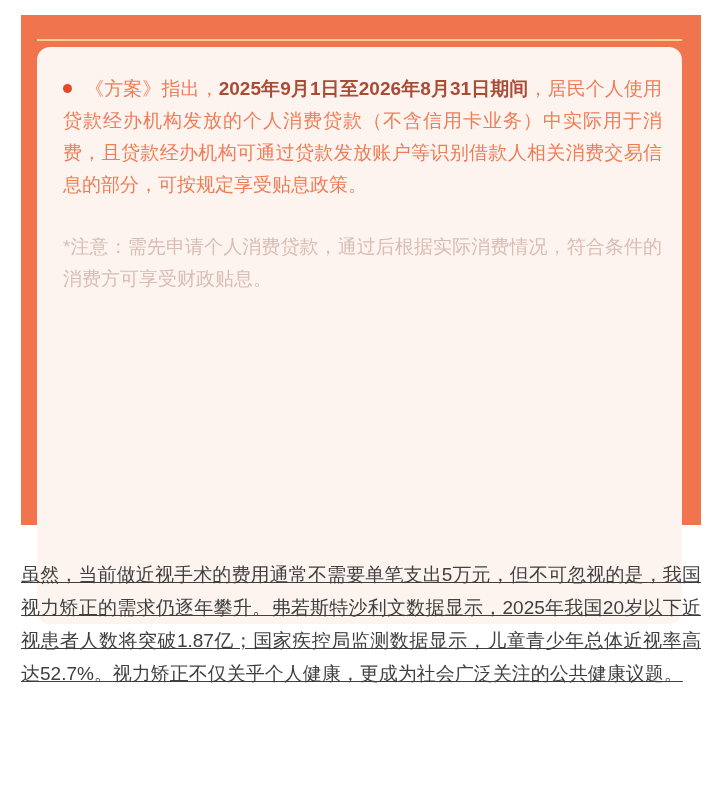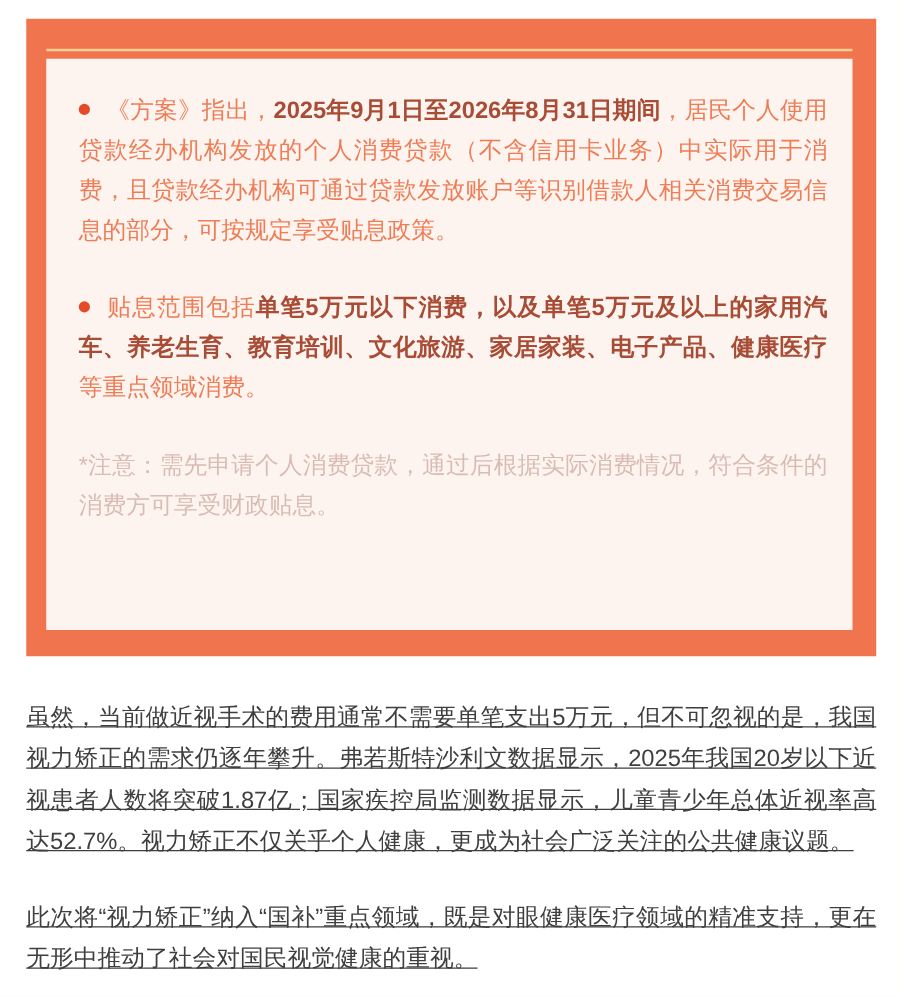--- a/index.html
+++ b/index.html
@@ -23,24 +23,25 @@
     background: var(--card-bg, #F0744E);
     padding: 24px 19px 20px 16px;
   }
   .card-divider {
     height: 2px;
     background: var(--card-divider, #FBD093);
     margin-bottom: 6px;
   }
   .card-inner {
     box-sizing: border-box;
-    height: 457px;
+    height: 577px;
     background: var(--card-inner-bg, #FDF4F0);
     padding: 26px 20px 14px 26px;
     overflow: hidden;
+    border-radius: 13px;
   }
   .bullet-item {
     margin: 0 0 30px 0;
     font-size: 19px;
     line-height: 32px;
     text-align: justify;
     color: var(--card-text, #EE7D56);
   }
   .bullet-item strong {
     font-weight: 700;
@@ -79,26 +80,24 @@
 <body>
 
 <div class="page">
 
   <section class="policy-card">
     <div class="card-divider"></div>
     <div class="card-inner">
 
       <p class="bullet-item"><span class="bullet-dot"></span><span><span>《方案》指出，</span><strong>2025年9月1日至2026年8月31日期间</strong><span>，居民个人使用贷款经办机构发放的个人消费贷款（不含信用卡业务）中实际用于消费，且贷款经办机构可通过贷款发放账户等识别借款人相关消费交易信息的部分，可按规定享受贴息政策。</span></span></p>
 
-      <p class="bullet-item"><span class="bullet-dot"></span><span><span>贴息范围包括</span><strong>单笔5万元以下消费，以及单笔5万元及以上的家用汽车、养老生育、教育培训、文化旅游、家居家装、电子产品、健康医疗</strong><span>等重点领域消费。</span></span></p>
 
 
       <p class="card-note">*注意：需先申请个人消费贷款，通过后根据实际消费情况，符合条件的消费方可享受财政贴息。</p>
 
     </div>
   </section>
 
   <section class="article-body">
     <p>虽然，当前做近视手术的费用通常不需要单笔支出5万元，但不可忽视的是，我国视力矫正的需求仍逐年攀升。弗若斯特沙利文数据显示，2025年我国20岁以下近视患者人数将突破1.87亿；国家疾控局监测数据显示，儿童青少年总体近视率高达52.7%。视力矫正不仅关乎个人健康，更成为社会广泛关注的公共健康议题。</p>
-    <p>此次将“视力矫正”纳入“国补”重点领域，既是对眼健康医疗领域的精准支持，更在无形中推动了社会对国民视觉健康的重视。</p>
   </section>
 
 </div>
 
 </body></html>

